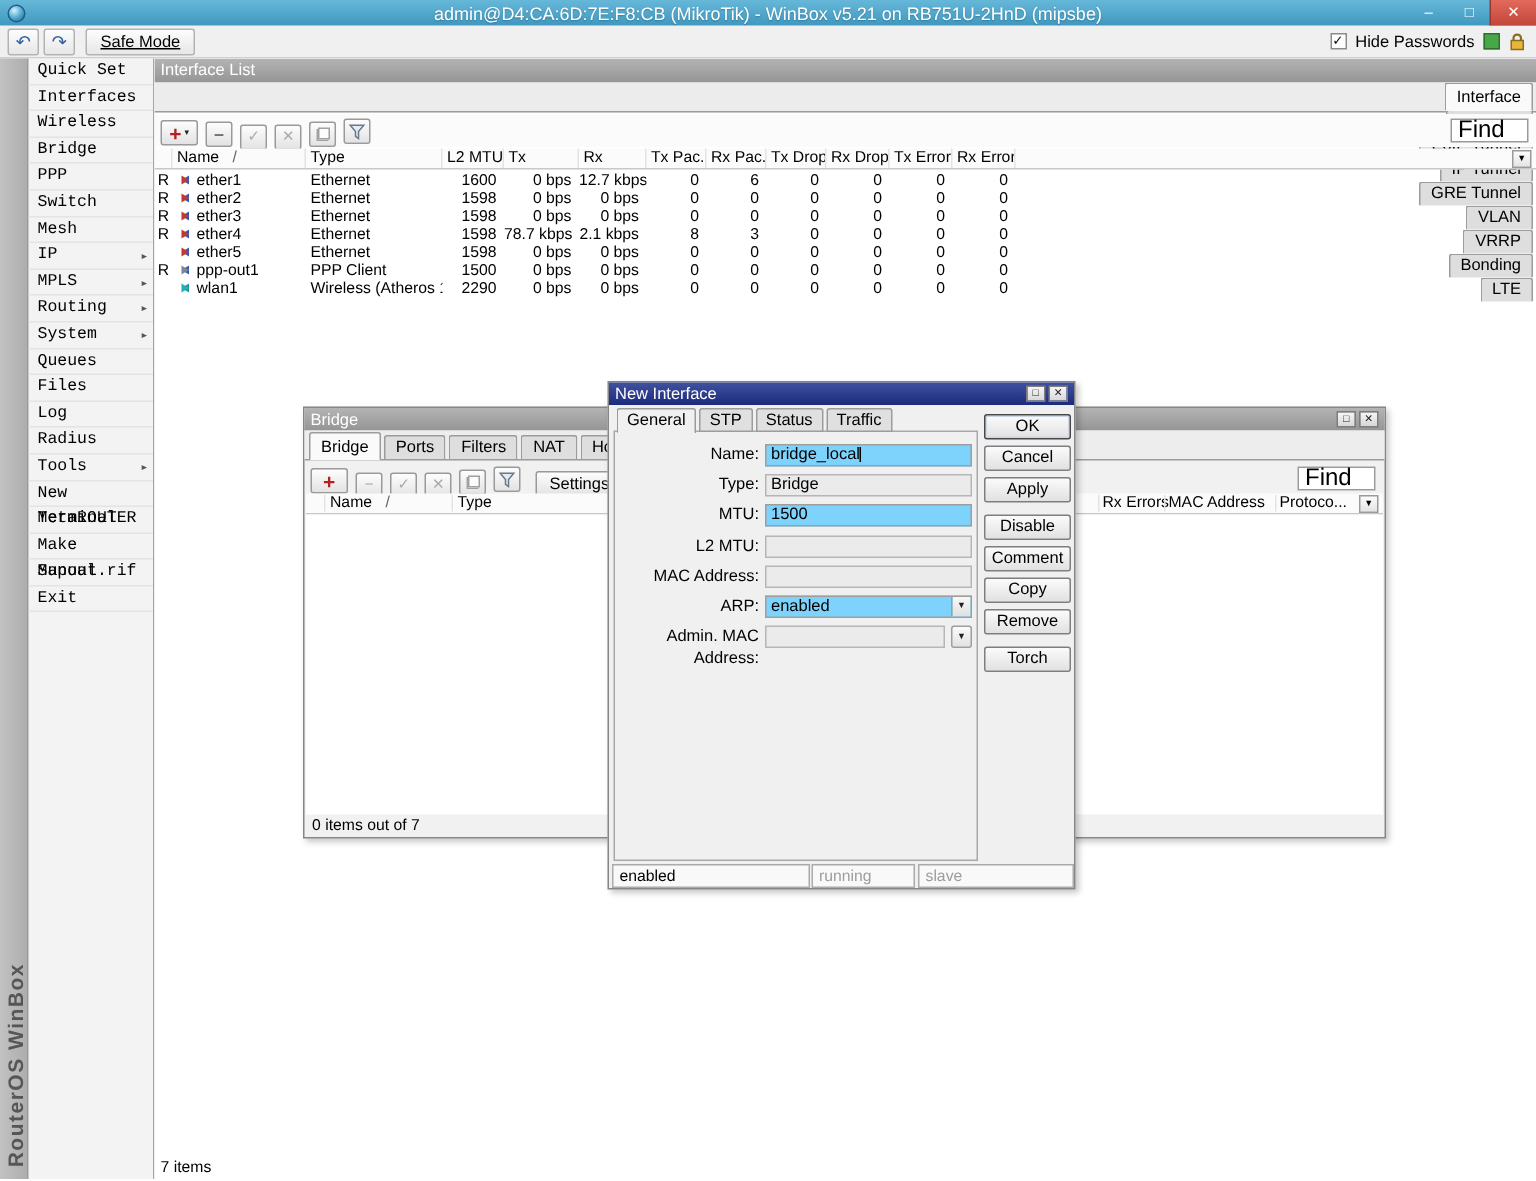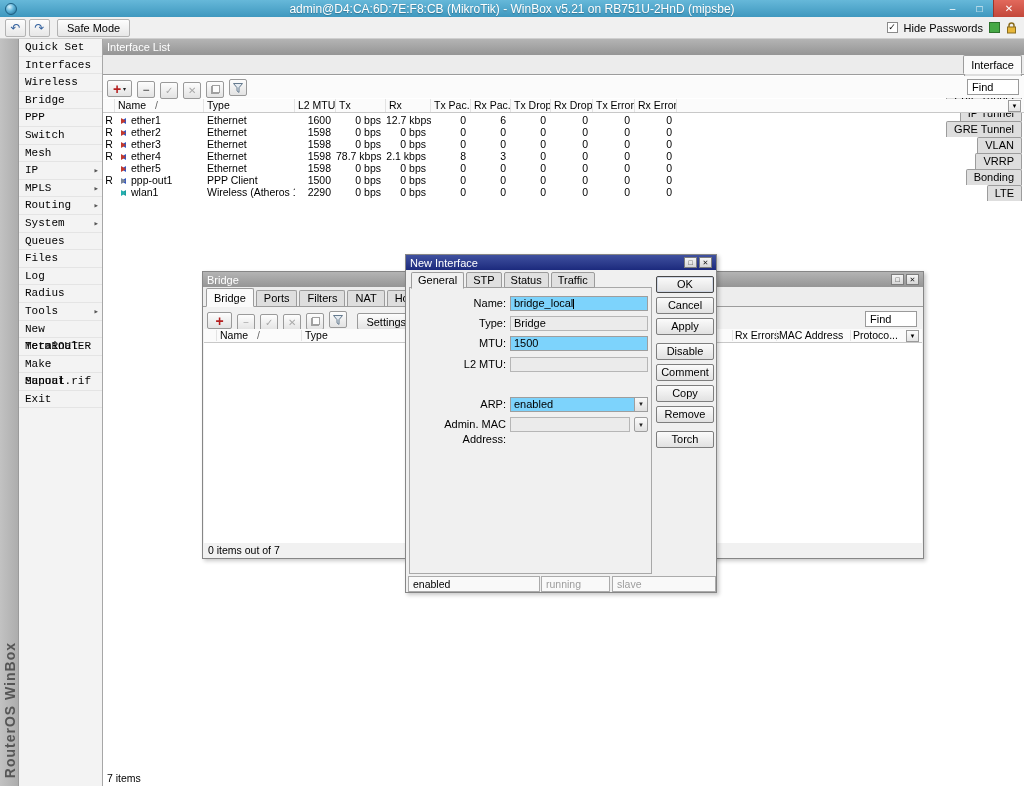--- a/index.html
+++ b/index.html
@@ -11,21 +11,21 @@
   .titlebar { height:17px; background:linear-gradient(#66b8d9,#3f98bf); display:flex; align-items:center; position:relative; color:#fff; }
   .app-icon { width:12px; height:12px; border-radius:50%; margin:0 5px; background:radial-gradient(circle at 35% 30%, #d8f1fc 0%, #5db3d8 45%, #20688f 100%); border:1px solid #1d5f82; }
   .app-title { position:absolute; left:0; right:0; text-align:center; font-size:12px; text-shadow:0 1px 1px rgba(0,0,0,.25); }
   .win-controls { margin-left:auto; display:flex; z-index:2; height:17px; }
   .wc { width:27px; height:17px; display:flex; align-items:center; justify-content:center; font-size:10px; color:#fff; }
   .wc-close { width:31px; background:linear-gradient(#e2695c,#c2473a); border-left:1px solid #9c352b; }
 
   
   .topbar { height:22px; background:#f0f0f0; border-bottom:1px solid #cfcfcf; display:flex; align-items:center; padding:0 5px; gap:3px; }
   .tb-btn { height:18px; min-width:21px; border:1px solid #b3b3b3; border-radius:2px; background:linear-gradient(#fdfdfd,#e7e7e7); display:flex; align-items:center; justify-content:center; font-size:12px; color:#33619e; }
-  .tb-safe { color:#000; font-size:11px; padding:0 9px; margin-left:4px; }
+  .tb-safe { color:#000; font-size:11px; padding:0 9px; margin-left:4px;text-decoration:underline; }
   .tb-right { margin-left:auto; display:flex; align-items:center; gap:6px; padding-right:2px; }
   .chk { width:11px; height:11px; background:#fff; border:1px solid #8a8a8a; font-size:9px; line-height:9px; text-align:center; color:#111; }
   .conn-square { width:11px; height:11px; background:#46a846; border:1px solid #2c722c; }
 
   
   .main { display:flex; height:747px; }
   .brand-strip { width:19px; background:linear-gradient(90deg,#c2c2c2,#adadad); position:relative; border-right:1px solid #9a9a9a; }
   .brand-text { position:absolute; bottom:8px; left:2px; writing-mode:vertical-rl; transform:rotate(180deg); font-size:14px; font-weight:bold; color:#565656; letter-spacing:1px; }
   .sidebar { width:84px; background:#f3f3f3; border-right:1px solid #a7a7a7; }
   .menu-item { height:17.6px; line-height:17px; padding-left:6px; border-bottom:1px solid #e4e4e4; position:relative; cursor:default;font-family:Liberation Mono, monospace; }
@@ -48,21 +48,21 @@
   
   .sm-btn { width:18px; height:17px; border:1px solid #9a9a9a; border-radius:2px; background:linear-gradient(#fdfdfd,#e3e3e3); display:inline-flex; align-items:center; justify-content:center; margin-right:2px; }
   .add-btn { width:25px; }
   .plus { color:#b51f1f; font-weight:bold; font-size:14px; line-height:10px; }
   .caret-sm { font-size:6px; color:#222; margin-left:2px; }
   .glyph-dis { color:#a9a9a9; font-size:10px; }
   .glyph-en { color:#333; font-size:12px; line-height:10px; }
   .copy-ic { position:relative; width:9px; height:9px; display:inline-block; }
   .copy-ic::before { content:""; position:absolute; left:0; bottom:0; width:6px; height:6px; border:1px solid #a0a0a0; background:#fff; }
   .copy-ic::after { content:""; position:absolute; right:0; top:0; width:6px; height:6px; border:1px solid #a0a0a0; background:#fcfcfc; }
-  .find-box { position:absolute; width:52px; height:16px; border:1px solid #9a9a9a; background:#fff; padding-left:4px; line-height:14px; font-size:11px; }
+  .find-box { position:absolute; width:52px; height:16px; border:1px solid #9a9a9a; background:#fff; padding-left:4px; line-height:14px; font-size:16px; }
   .settings-btn { height:17px; padding:0 8px; border:1px solid #9a9a9a; border-radius:2px; background:linear-gradient(#fdfdfd,#e3e3e3); display:inline-flex; align-items:center; margin-left:5px; font-size:11px; }
 
   
   #ifwin { left:0; top:0; width:100%; height:100%; border:none; box-shadow:none; background:#fff; }
   #ifwin .wtitle { height:16px; }
   #ifwin .tabbar { top:16px;flex-direction:column; }
   .if-toolbar { position:absolute; left:0; right:0; top:37px; height:22px; padding:3px 4px 0 4px; background:#fbfbfb; }
   .grid-header { position:absolute; left:0; right:0; top:60px; height:14px; display:flex; background:#fbfbfb; border-bottom:1px solid #c8c8c8; font-size:10.5px; }
   .gh-cell { border-right:1px solid #e3e3e3; padding-left:3px; line-height:13px; white-space:nowrap; overflow:hidden; }
   .gh-fill { flex:1; }
@@ -424,20 +424,24 @@
           <span class="fld disabled"><span>Bridge</span></span>
         </div>
         <div class="frow" style="top:81px;">
           <span class="flabel">MTU:</span>
           <span class="fld"><span>1500</span></span>
         </div>
         <div class="frow" style="top:102px;">
           <span class="flabel">L2 MTU:</span>
           <span class="fld disabled"><span></span></span>
         </div>
+        <div class="frow" style="top:122px;">
+          <span class="flabel">MAC Address:</span>
+          <span class="fld disabled"><span></span></span>
+        </div>
         <div class="frow" style="top:142px;">
           <span class="flabel">ARP:</span>
           <span class="fld"><span>enabled</span><span class="dd-in">
                 <span>▼</span>
               </span></span>
         </div>
         <div class="frow" style="top:162px;">
           <span class="flabel">Admin. MAC Address:</span>
           <span class="fld disabled" style="width:120px;"><span></span></span>
           <span class="dd-solo">

